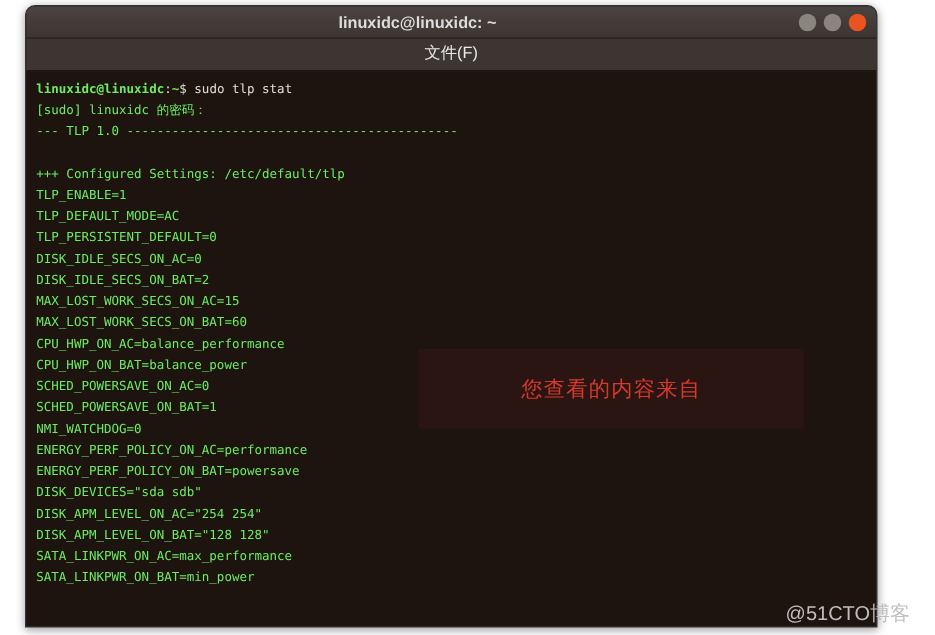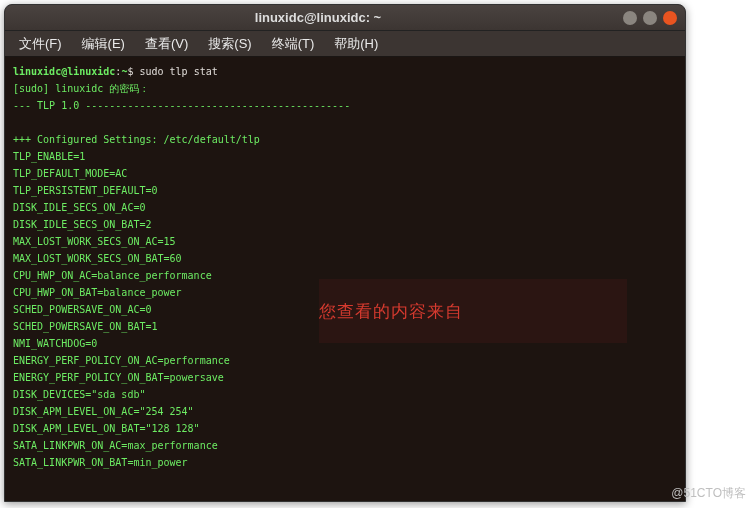--- a/index.html
+++ b/index.html
@@ -1,58 +1,58 @@
 <!DOCTYPE html>
 <html><head>
 <meta charset="utf-8">
 <style>
   * { margin: 0; padding: 0; box-sizing: border-box; }
   html, body { width: 748px; height: 508px; background: #fff; font-family: sans-serif; overflow: hidden; }
   .window {
-    position: absolute; left: 4px; top: 4px; width: 682px; height: 498px;
+    position: absolute; left: 20px; top: 4px; width: 682px; height: 498px;
     background: #2d2522; border: 1px solid #333; border-radius: 8px 8px 0 0;
     box-shadow: 0 2px 8px rgba(0,0,0,0.4); overflow: hidden;
   }
   .titlebar {
     height: 26px; background: linear-gradient(#4a4340,#3c3532);
     display: flex; align-items: center; padding: 0 8px; color: #ddd;
     font-size: 13px; border-bottom: 1px solid #222;
   }
   .title-text { flex: 1; text-align: center; font-weight: 600; }
   .win-controls { display: flex; gap: 6px; }
   .win-btn { width: 14px; height: 14px; border-radius: 50%; display: flex; align-items: center; justify-content: center; }
   .win-min { background: #8a857f; }
   .win-max { background: #8a857f; }
   .win-close { background: #e95420; }
   .menubar {
     height: 26px; background: #3c3532; display: flex; align-items: center;
-    padding: 0 6px; gap: 4px; color: #eaeaea; font-size: 13px; border-bottom: 1px solid #1a1614;
+    padding: 0 6px; gap: 4px; color: #eaeaea; font-size: 13px; border-bottom: 1px solid #1a1614; flex-direction: column;
   }
   .menu-item { padding: 2px 8px; cursor: default; }
   .terminal {
     position: absolute; left: 0; top: 52px; right: 0; bottom: 0;
     background: #1d1410; padding: 6px 8px 8px 8px;
     font-family: "DejaVu Sans Mono","Consolas",monospace; font-size: 10px;
     line-height: 17px; color: #6dec63; white-space: pre;
   }
   .prompt-user { color: #6dec63; font-weight: bold; }
   .prompt-path { color: #6dec63; font-weight: bold; }
   .prompt-sep  { color: #e0dcd8; }
   .cmd         { color: #e0dcd8; }
   .bold        { font-weight: bold; }
   .wm-overlay {
     position: absolute; left: 314px; top: 274px; width: 308px; height: 64px;
     background: rgba(120,30,30,0.16); display: flex; flex-direction: column;
-    align-items: flex-start; justify-content: center; font-family: "Microsoft YaHei",sans-serif;
+    align-items: center; justify-content: center; font-family: "Microsoft YaHei",sans-serif;
   }
   .wm-line1 { color: #d63a2f; font-size: 17px; letter-spacing: 1px; }
   .wm-line2 { color: #d63a2f; font-size: 17px; letter-spacing: 1px; margin-top: 2px; }
   .footer-wm {
-    position: absolute; right: 2px; bottom: 6px; color: #bfbfbf;
-    font-size: 12px; font-family: sans-serif;
+    position: absolute; right: 20px; bottom: 6px; color: #bfbfbf;
+    font-size: 16px; font-family: sans-serif;
   }
 </style>
 </head>
 <body>
 
 <div class="window">
 
   <div class="titlebar">
     <span class="title-text">linuxidc@linuxidc: ~</span>
     <div class="win-controls">

